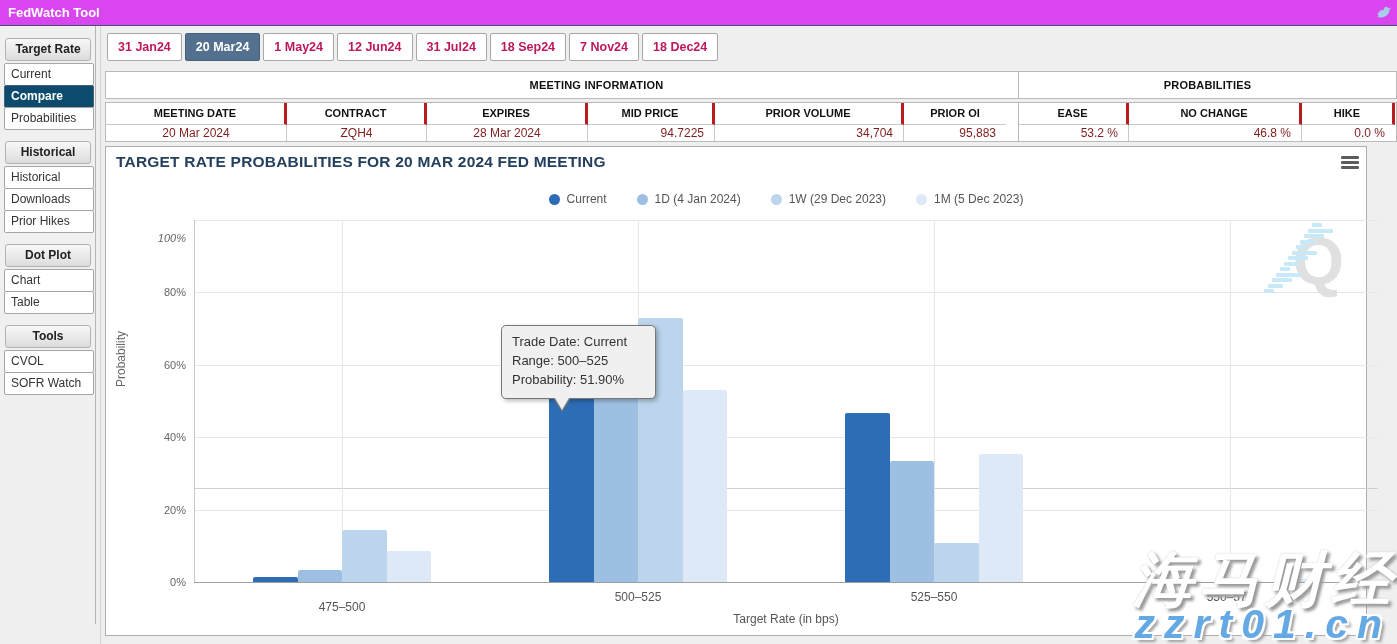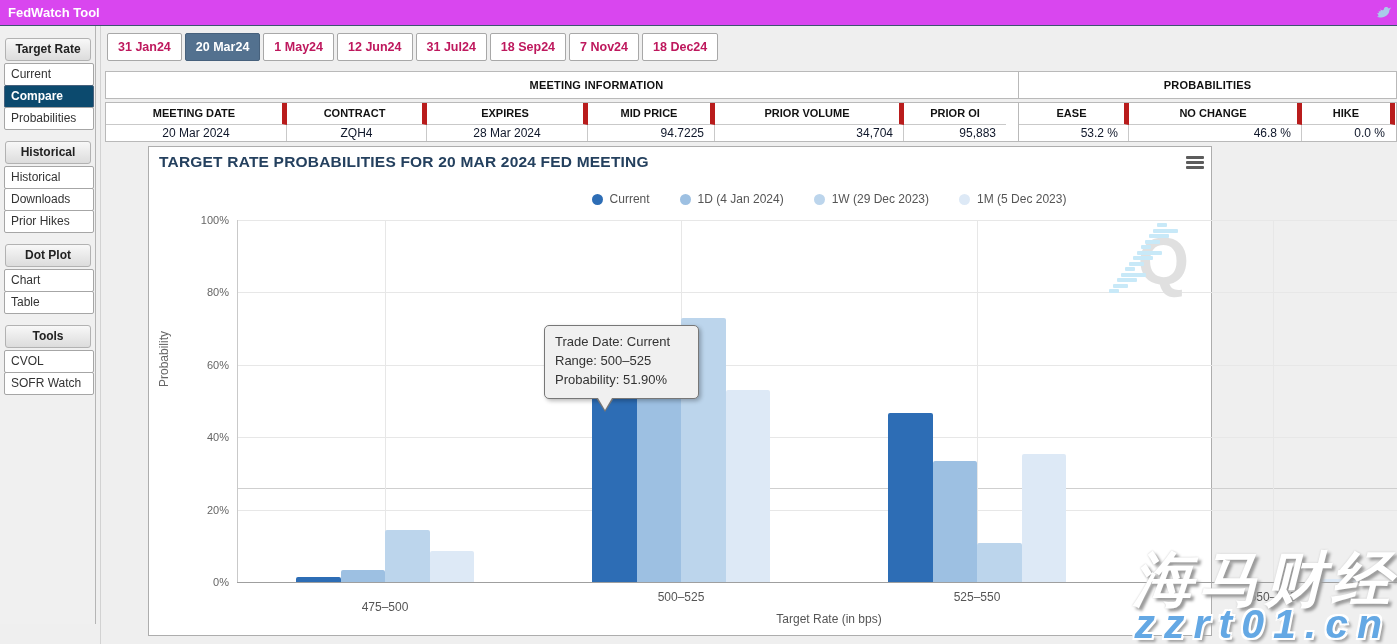--- a/index.html
+++ b/index.html
@@ -28,28 +28,28 @@
   .tab.selected{background:#53718f;border-color:#47617c;color:#fff;}
 
   
   .tbl{position:absolute;top:71px;}
   #meeting-table{left:105px;width:983px;}
   #prob-table{left:1018px;width:379px;}
   .tbl-title{height:26px;line-height:26px;text-align:center;font-size:11px;font-weight:bold;color:#111;
     background:#ffffff;border:1px solid #b9b9b9;letter-spacing:.2px;}
   .tbl-grid{display:grid;margin-top:3px;border:1px solid #b9b9b9;background:#fff;}
   .tbl-grid .th{height:21px;line-height:21px;text-align:center;font-size:11px;font-weight:bold;color:#111;
-    border-right:5px solid #b91c1c;border-bottom:1px solid #c9c9c9;background:#fff;}
-  .tbl-grid .td{height:16px;line-height:16px;font-size:12px;color:#0f172a;border-right:1px solid #c9c9c9;background:#fff;}
+    border-right:3px solid #b91c1c;border-bottom:1px solid #c9c9c9;background:#fff;}
+  .tbl-grid .td{height:16px;line-height:16px;font-size:12px;color:#7f1d1d;border-right:1px solid #c9c9c9;background:#fff;}
   .tbl-grid .th:nth-child(6n),.tbl-grid .td:last-child{border-right:none;}
   .td.center{text-align:center;}
   .td.right{text-align:right;padding-right:10px;box-sizing:border-box;}
 
   
-  #chart-panel{position:absolute;left:105px;top:146px;width:1064px;height:490px;background:#ffffff;border:1px solid #adadad;box-sizing:border-box;margin-left:43px;}
+  #chart-panel{position:absolute;left:105px;top:146px;width:1262px;height:490px;background:#ffffff;border:1px solid #adadad;box-sizing:border-box;}
   #chart-title{position:absolute;left:10px;top:6px;font-size:15.5px;font-weight:600;color:#24405e;letter-spacing:.2px;}
   #chart-menu{position:absolute;right:7px;top:9px;width:18px;height:15px;cursor:pointer;}
   #chart-menu span{display:block;height:3px;margin-bottom:2px;background:#5c5c5c;border-radius:1px;}
   #legend{position:absolute;left:88px;top:45px;width:1184px;display:flex;justify-content:center;gap:30px;}
   .lg-item{display:flex;align-items:center;font-size:12px;color:#555;}
   .lg-dot{width:11px;height:11px;border-radius:50%;margin-right:7px;}
 
   #plot{position:absolute;}
   .hgrid{position:absolute;height:1px;background:#e7e7e7;}
   .vgrid{position:absolute;width:1px;background:#e7e7e7;}
@@ -212,21 +212,21 @@
   <div class="ytick" style="left: 40px; top: 429px;">0%</div>
       <div class="hgrid" style="left: 88px; top: 362.6px; width: 1184px;"></div>
       <div class="ytick" style="left: 40px; top: 356.6px;">20%</div>
       <div class="hgrid" style="left: 88px; top: 290.2px; width: 1184px;"></div>
       <div class="ytick" style="left: 40px; top: 284.2px;">40%</div>
       <div class="hgrid" style="left: 88px; top: 217.8px; width: 1184px;"></div>
       <div class="ytick" style="left: 40px; top: 211.8px;">60%</div>
       <div class="hgrid" style="left: 88px; top: 145.4px; width: 1184px;"></div>
       <div class="ytick" style="left: 40px; top: 139.4px;">80%</div>
       <div class="hgrid" style="left: 88px; top: 73px; width: 1184px;"></div>
-      <div class="ytick" style="left: 40px; top: 67px;">100%</div>
+      <div class="ytick" style="left: 40px; top: 85px; font-style: italic;">100%</div>
       <div class="crosshair" style="left: 88px; top: 340.88px; width: 1184px;"></div>
       <div class="yaxis" style="left: 88px; top: 73px; height: 362px;"></div>
       <div class="xaxis" style="left: 88px; top: 435px; width: 1184px;"></div>
       <div class="vgrid" style="left: 236px; top: 73px; height: 362px;"></div>
       <div class="cat-label" style="left: 88px; top: 453px; width: 296px;">475–500</div>
       <div class="bar" style="left: 147px; top: 430.294px; width: 44.5px; height: 4.706px; background: rgb(45, 109, 181);"></div>
       <div class="bar" style="left: 191.5px; top: 422.692px; width: 44.5px; height: 12.308px; background: rgb(157, 192, 226);"></div>
       <div class="bar" style="left: 236px; top: 382.872px; width: 44.5px; height: 52.128px; background: rgb(188, 213, 236);"></div>
       <div class="bar" style="left: 280.5px; top: 403.506px; width: 44.5px; height: 31.494px; background: rgb(221, 233, 246);"></div>
       <div class="vgrid" style="left: 532px; top: 73px; height: 362px;"></div>

